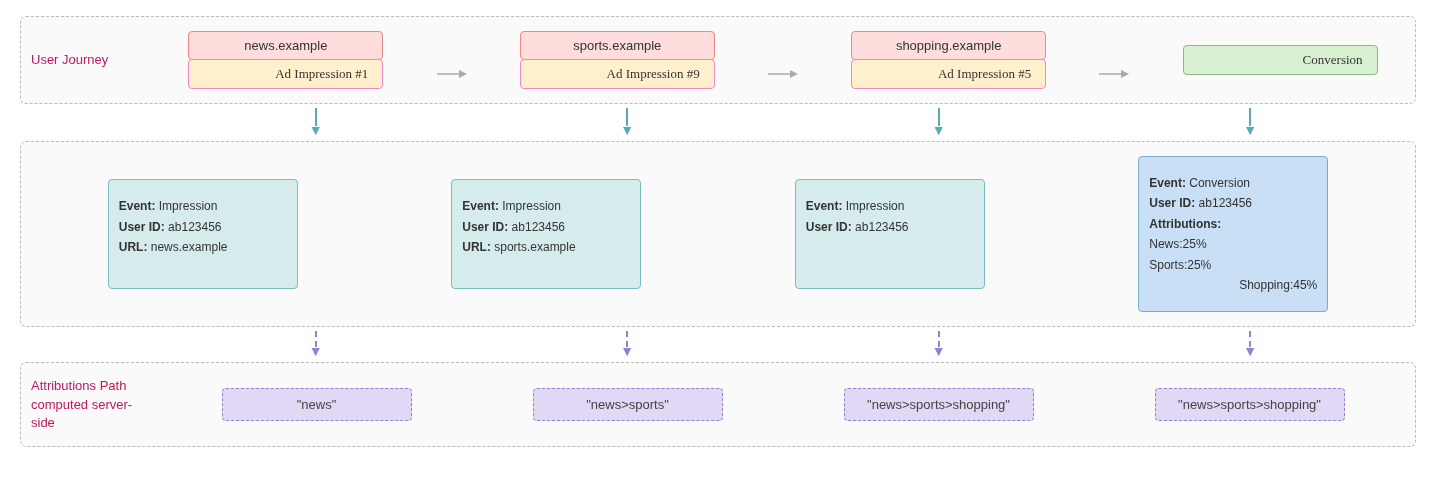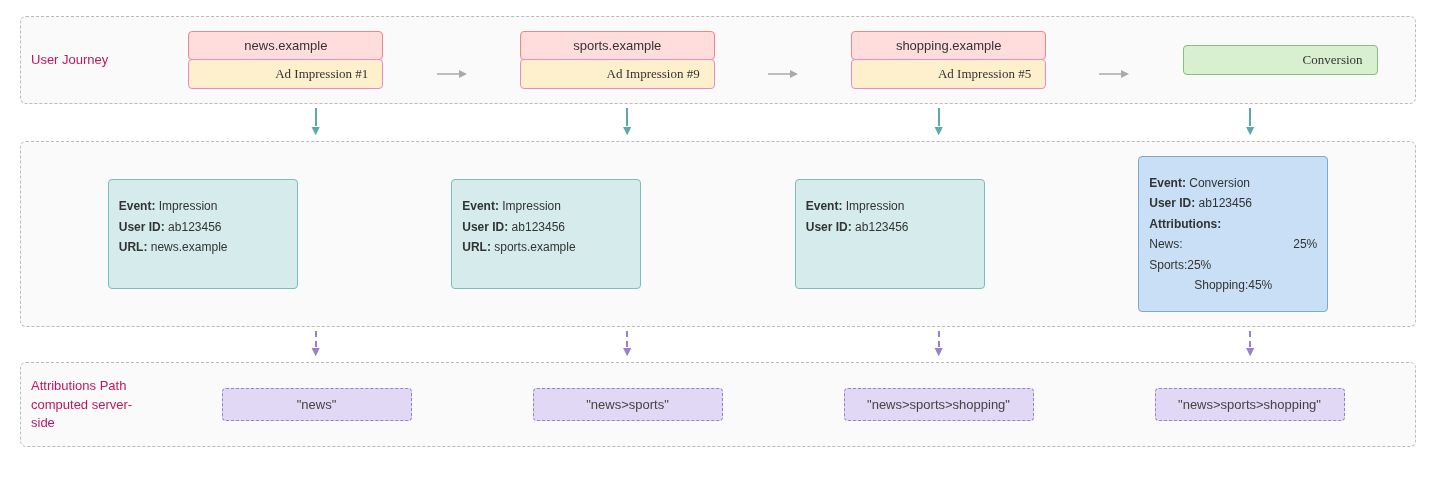--- a/index.html
+++ b/index.html
@@ -289,29 +289,29 @@
 
       <div class="event-box">
         <div><span class="event-key">Event:</span> <span>Impression</span></div>
         <div><span class="event-key">User ID:</span> <span>ab123456</span></div>
       </div>
 
       <div class="event-box blue-tinted">
         <div><span class="event-key">Event:</span> <span>Conversion</span></div>
         <div><span class="event-key">User ID:</span> <span>ab123456</span></div>
         <div><span class="event-key">Attributions:</span></div>
-        <div style="display:flex; justify-content:space-between;">
+        <div style="display:flex; justify-content:flex-start;">
           <span>News:</span>
           <span>25%</span>
         </div>
         <div style="display:flex; ">
           <span>Sports:</span>
           <span>25%</span>
         </div>
-        <div style="display:flex; justify-content:center;">
+        <div style="display:flex; justify-content:flex-end;">
           <span>Shopping:</span>
           <span>45%</span>
         </div>
       </div>
 
     </div>
   </div>
 
   <div class="connector-row">
     <div class="connector-item">

